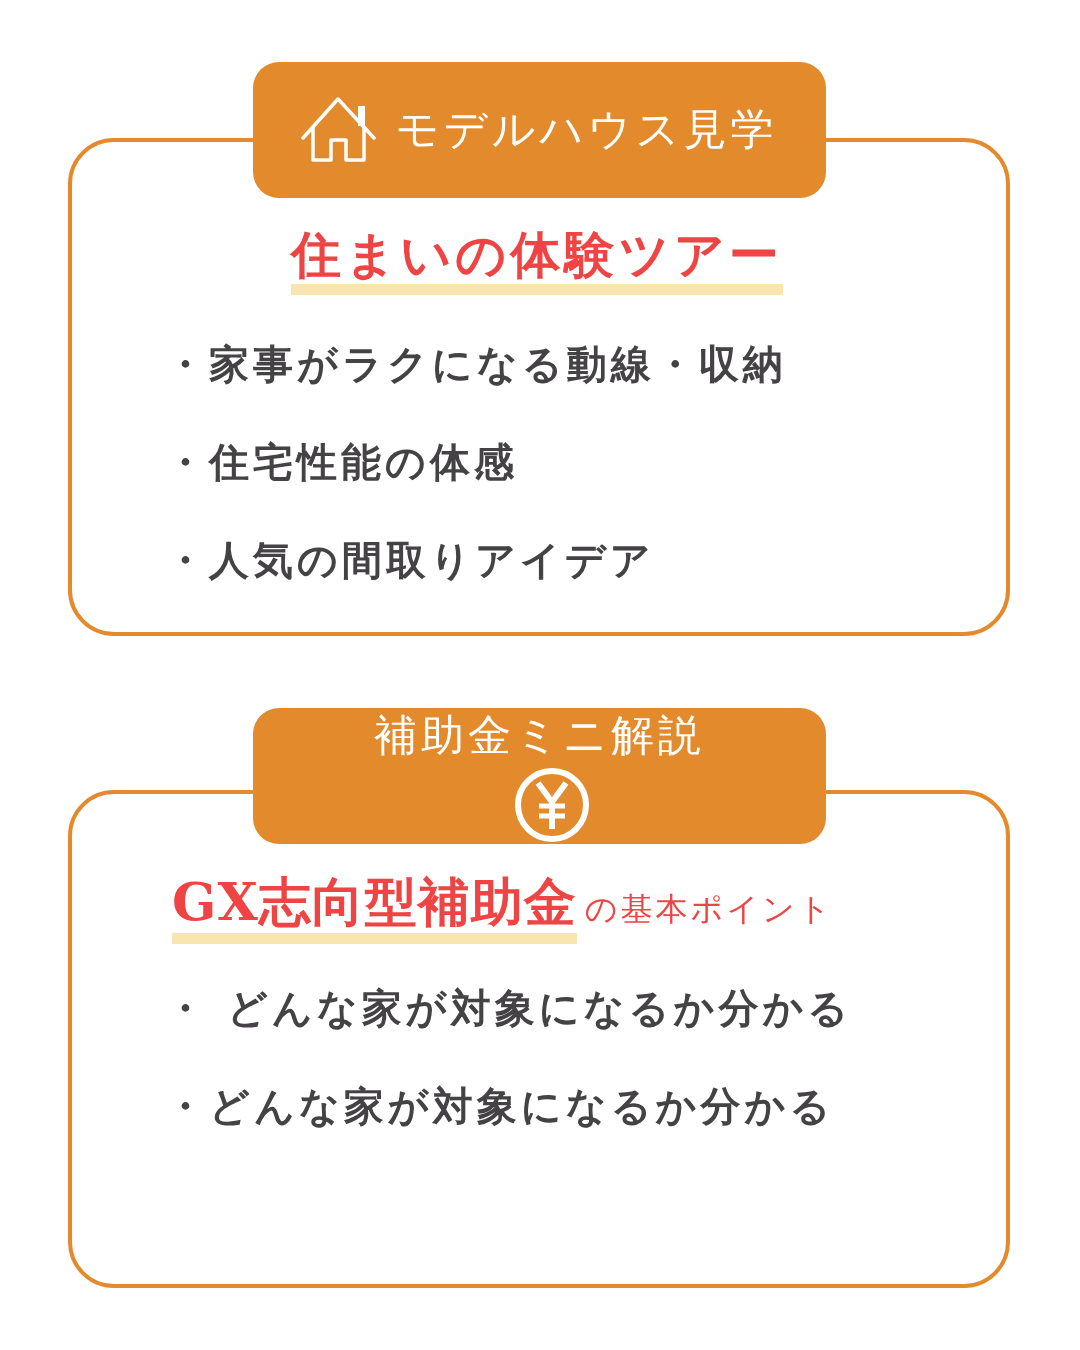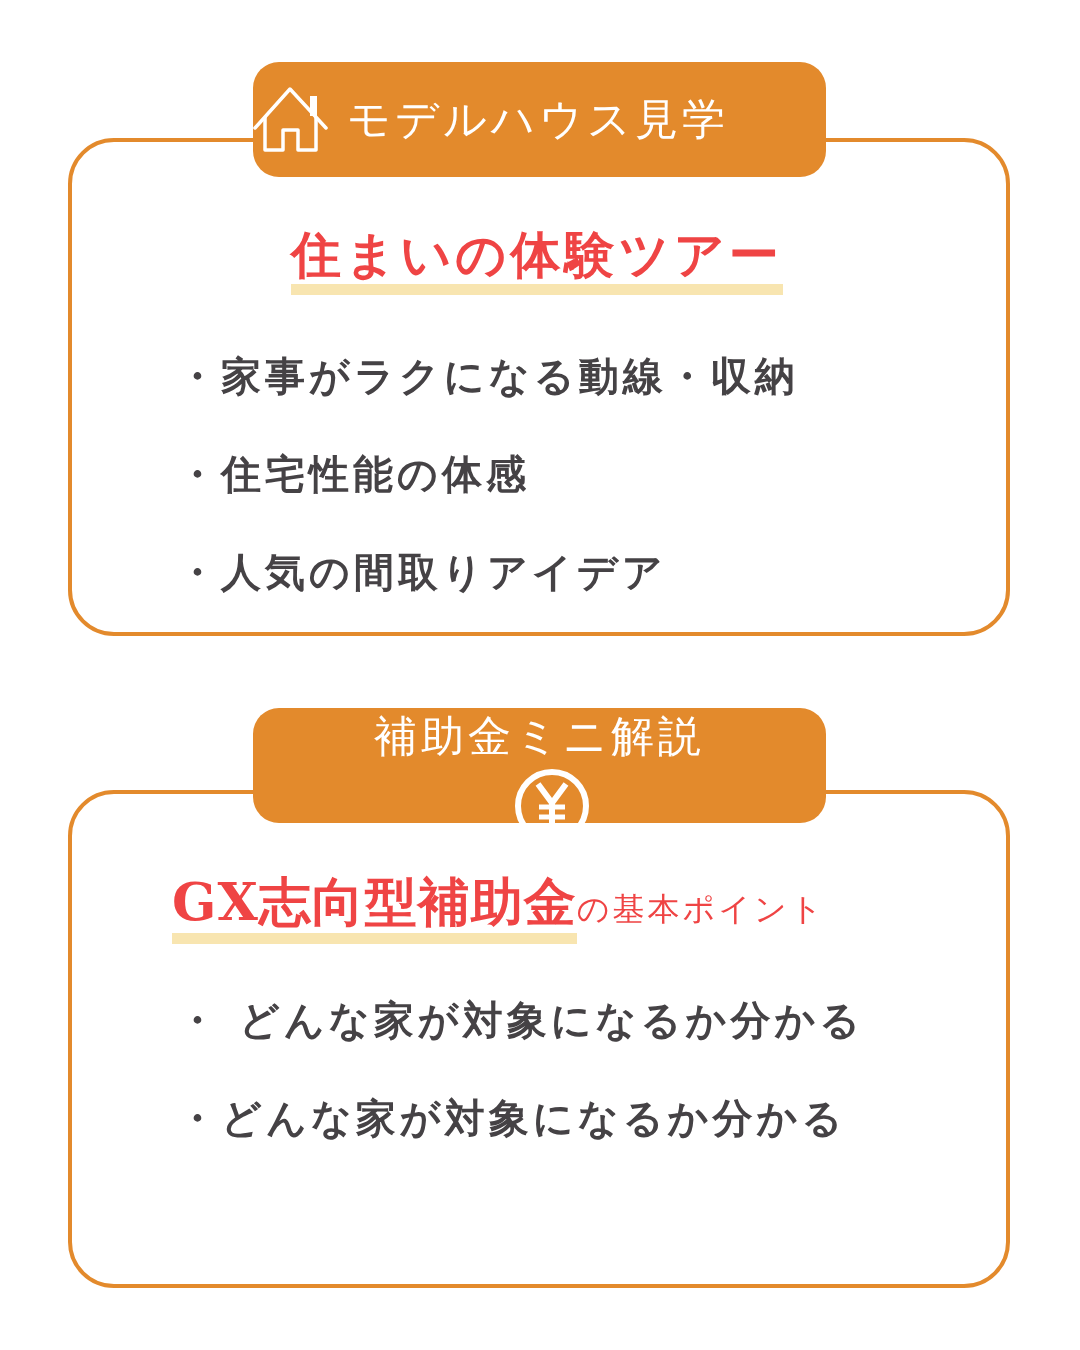--- a/index.html
+++ b/index.html
@@ -8,45 +8,45 @@
     font-family: "DejaVu Serif", "Liberation Serif", serif;
     color: #454245;
   }
   .card {
     position: absolute; left: 68px; width: 942px;
     border: 4px solid #e38a2c; border-radius: 46px; box-sizing: border-box; background: #fff;
   }
   .card-1 { top: 138px; height: 498px; }
   .card-2 { top: 790px; height: 498px; }
   .tab {
-    position: absolute; left: 253px; width: 573px; height: 115px;
+    position: absolute; left: 253px; width: 573px; height: 136px;
     background: #e38a2c; border-radius: 26px;
-    display: flex; align-items: center; justify-content: flex-start; color: #fff;
+    display: flex; align-items: center; justify-content: center; color: #fff;
     font-size: 43px; letter-spacing: 4px;
   }
   .tab-1 { top: 62px; }
   .tab-2 { top: 708px; flex-direction: column; }
   .tab .icon { display: inline-flex; align-items: center; }
   .tab-1 .icon { margin-right: 18px; }
   .tab-2 .icon { margin-left: 24px; }
   .heading {
     position: absolute; font-size: 50px; letter-spacing: 4px; white-space: nowrap;
     font-weight: bold; color: #ef4444;
   }
   .hl {
     position: relative; display: inline-block; z-index: 1;
   }
   .hl::after {
     content: ""; position: absolute; left: 0; right: 0; bottom: -6px; height: 11px;
     background: #f8e5b0; z-index: -1;
   }
   .heading-1 { left: 291px; top: 222px; }
   .heading-2 { left: 172px; top: 868px; font-size: 52px; letter-spacing: 1px; }
-  .heading-2 .suffix { font-size: 32px; letter-spacing: 3px; margin-left: 0; font-weight: normal; }
-  .bullets { position: absolute; left: 165px; margin: 12px; padding: 0; list-style: none; }
+  .heading-2 .suffix { font-size: 32px; letter-spacing: 3px; margin-left: 8px; font-weight: normal; }
+  .bullets { position: absolute; left: 165px; margin: 0; padding: 0; list-style: none; }
   .bullets li {
     font-size: 40px; letter-spacing: 4px; height: 98px; line-height: 60px; white-space: nowrap;
     font-weight: bold;
   }
   .bullets-1 { top: 334px; }
   .bullets-2 { top: 978px; }
   .bullets-2 li { height: 98px; }
 </style>
 </head>
 <body>

